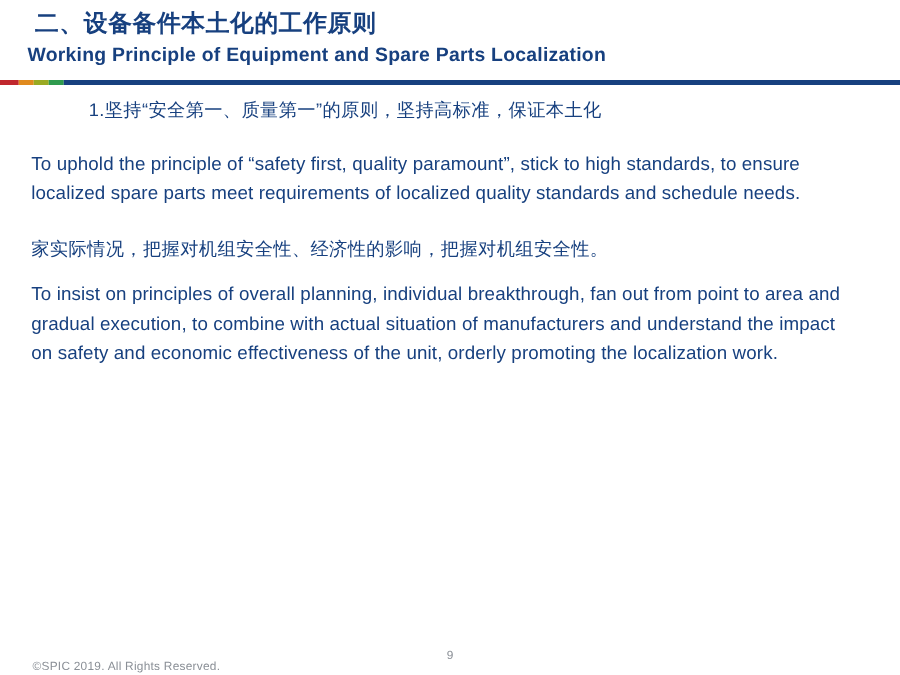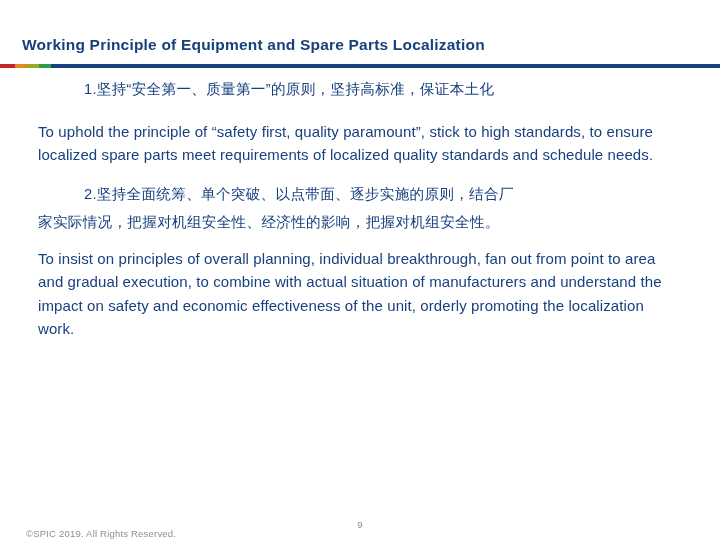--- a/index.html
+++ b/index.html
@@ -55,21 +55,21 @@
   .rule .seg-blue  { flex: 1 1 auto; background: #17407f; }
 
   .content {
     position: absolute;
     left: 0;
     top: 78px;
     width: 720px;
   }
   p.para {
     margin: 0;
-    padding: 0 40px 0 38px;
+    padding: 0 40px 0 25px;
     color: #17407f;
     line-height: 1.56;
   }
   p.zh {
     font-size: 14.6px;
     text-indent: 0;
     letter-spacing: 0.3px;
   }
   p.en {
     font-size: 15px;
@@ -99,20 +99,21 @@
     text-align: center;
     font-size: 9.5px;
     color: #8a8f96;
   }
 </style>
 </head>
 <body>
 
 <div class="slide">
 
+  <div class="title-zh">二、设备备件本土化的工作原则</div>
   <div class="title-en">Working Principle of Equipment and Spare Parts Localization</div>
 
   <div class="rule">
     <span class="seg-red"></span>
     <span class="seg-orange"></span>
     <span class="seg-olive"></span>
     <span class="seg-green"></span>
     <span class="seg-blue"></span>
   </div>
 
@@ -120,21 +121,20 @@
 
     <p class="para zh"><span class="indent"></span><span>1.坚持“安全第一、质量第一”的原则，坚持高标准，保证本土化</span></p>
     <div class="gap-sm"></div>
 
     <div class="gap-md"></div>
 
     <p class="para en">To uphold the principle of “safety first, quality paramount”, stick to high standards, to ensure localized spare parts meet requirements of localized quality standards and schedule needs.</p>
 
     <div class="gap-lg"></div>
 
-    <p class="para zh"><span class="indent"></span><span>2.坚持全面统筹、单个突破、以点带面、逐步实施的原则，结合厂</span></p>
     <div class="gap-sm"></div>
     <p class="para zh">家实际情况，把握对机组安全性、经济性的影响，把握对机组安全性。</p>
 
     <div class="gap-md"></div>
 
     <p class="para en">To insist on principles of overall planning, individual breakthrough, fan out from point to area and gradual execution, to combine with actual situation of manufacturers and understand the impact on safety and economic effectiveness of the unit, orderly promoting the localization work.</p>
 
   </div>
 
   <div class="copyright">©SPIC 2019. All Rights Reserved.</div>

